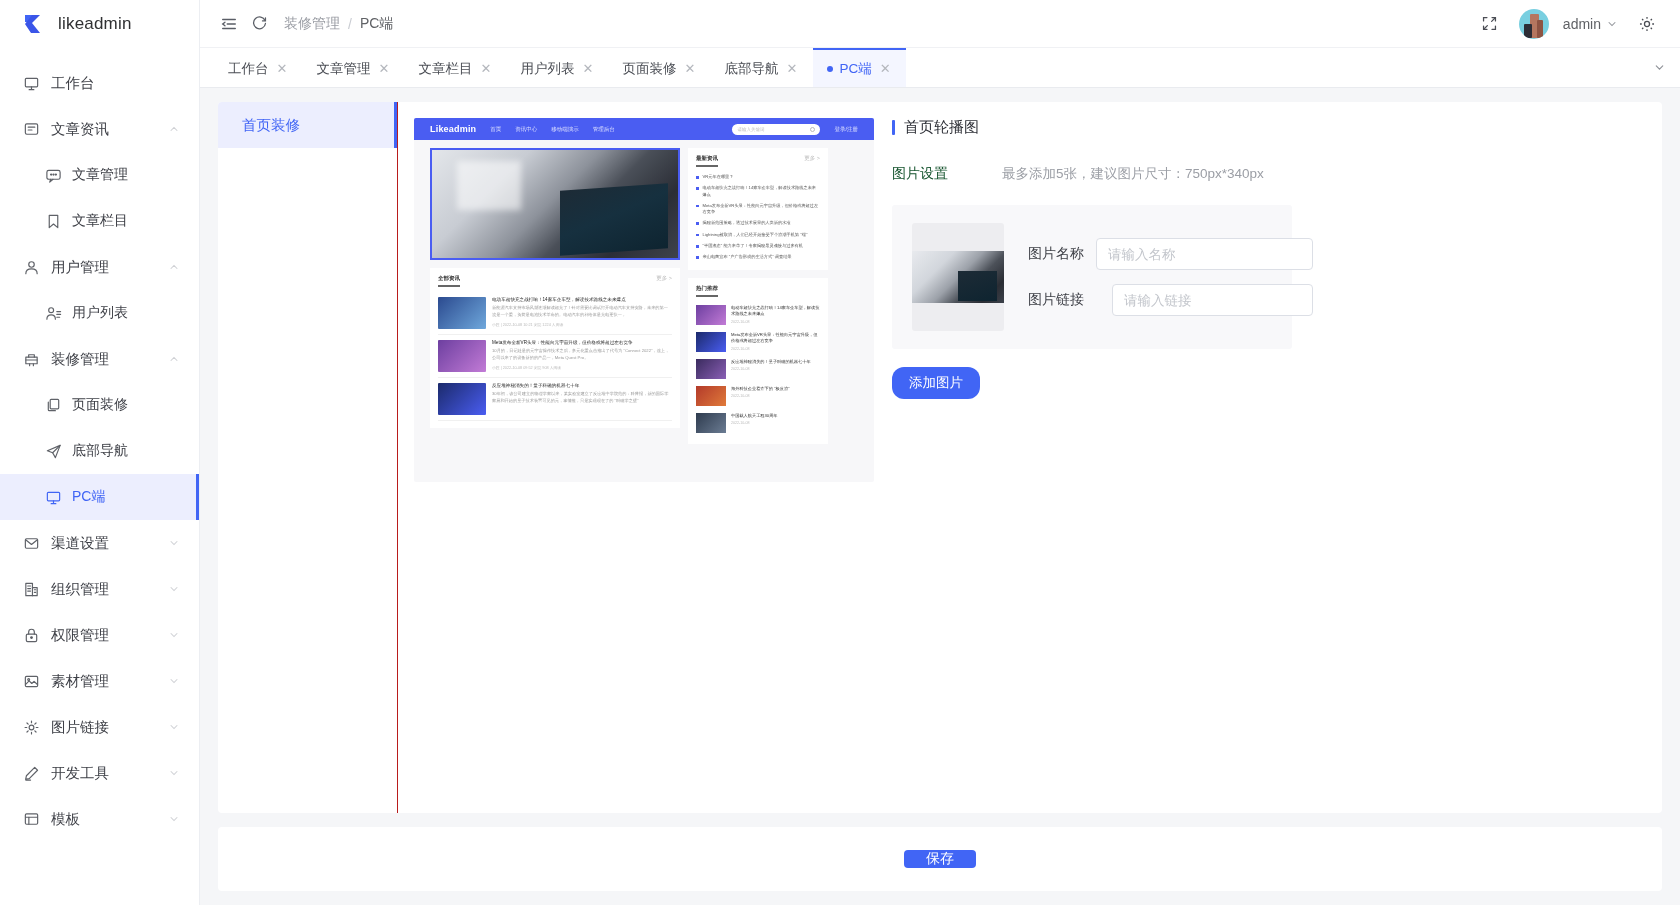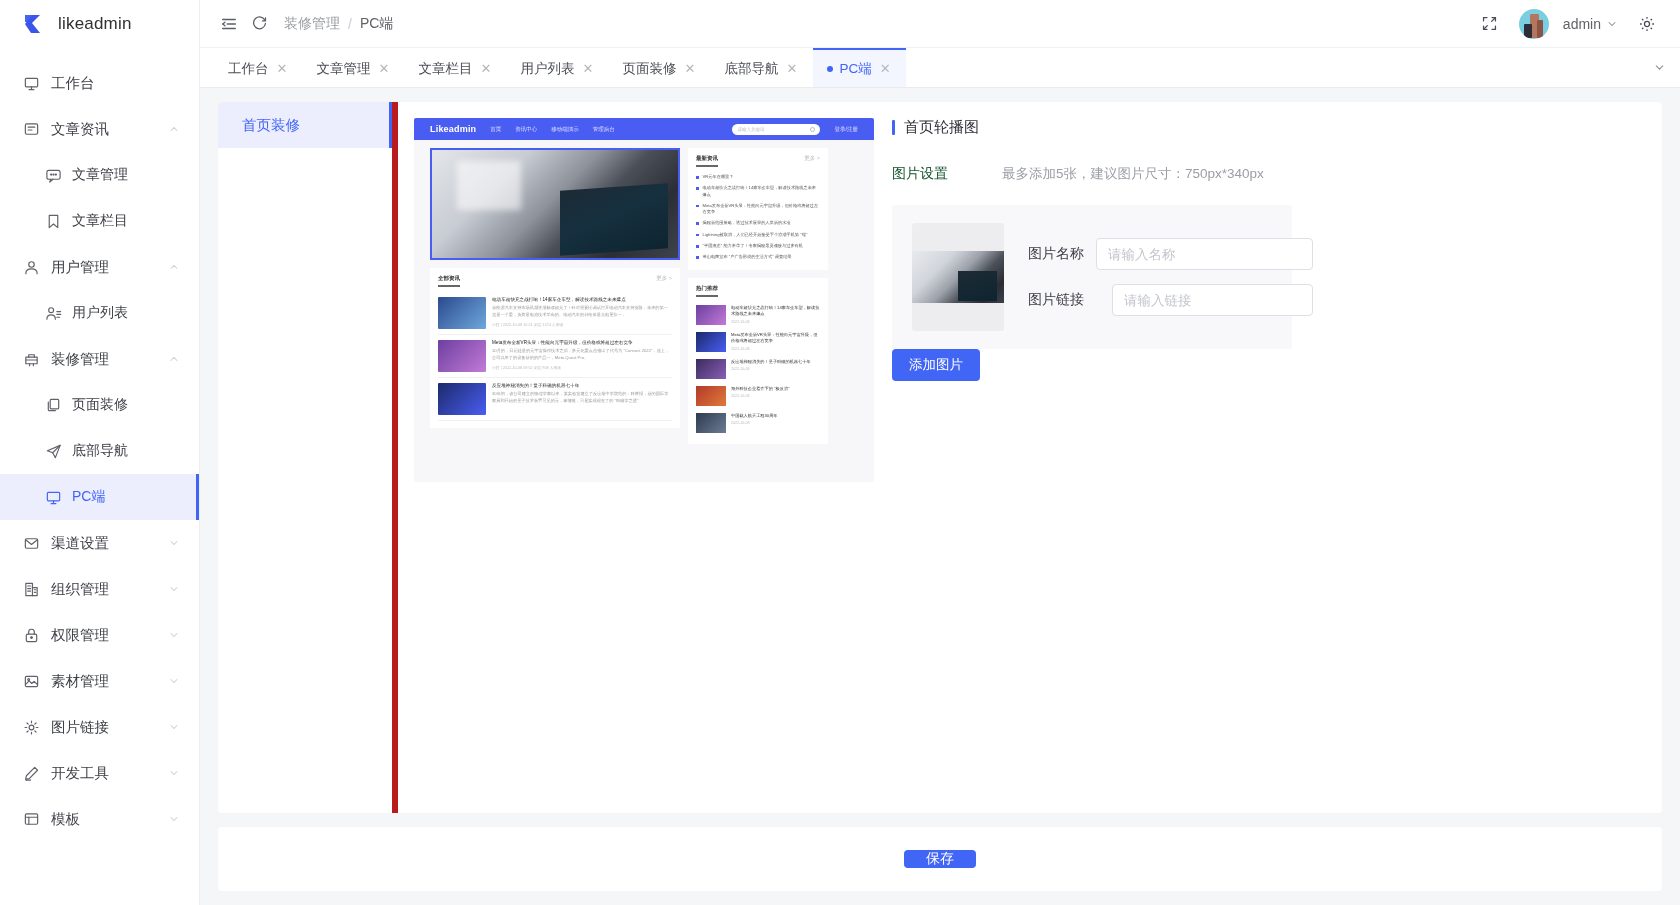--- a/index.html
+++ b/index.html
@@ -134,21 +134,21 @@
   
   .main {
     flex: 1; padding: 14px 18px 0 18px; min-height: 0;
     display: flex; flex-direction: column;
   }
   .card {
     flex: 1; background: #fff; border-radius: 4px;
     display: flex; min-height: 0; overflow: hidden;
   }
   .page-list {
-    width: 180px; min-width: 180px; border-right: 6px solid #b91c1c;
+    width: 180px; min-width: 180px; border-right: 1px solid #b91c1c;
     padding-top: 0;
   }
   .page-item {
     height: 46px; display: flex; align-items: center;
     padding-left: 24px; font-size: 14.5px; color: #4b4e55;
     cursor: pointer; position: relative;
   }
   .page-item.active { background: #eceefe; color: #4165f5; }
   .page-item.active::after {
     content: ""; position: absolute; right: 0; top: 0;
@@ -247,23 +247,23 @@
   .in-row:last-child { margin-bottom: 0; gap: 28px; }
   .in-label { font-size: 14px; color: #3d3f46; white-space: nowrap; }
   .in-field {
     flex: 1; height: 32px; border: 1px solid #dcdfe6;
     border-radius: 4px; background: #fff; padding: 0 11px;
     font-size: 13.5px; color: #555; outline: none;
     font-family: inherit;
   }
   .in-field::placeholder { color: #c3c6cc; }
   .btn-primary {
-    height: 32px; padding: 0 17px;
+    margin-top: 18px; height: 32px; padding: 0 17px;
     background: #4165f5; color: #fff; border: none;
-    border-radius: 4px; font-size: 13.5px; cursor: pointer;
+    border-radius: 12px; font-size: 13.5px; cursor: pointer;
     font-family: inherit;
   }
 
   
   .footer {
     height: 64px; min-height: 64px; background: #fff;
     margin: 14px 18px 14px 18px; border-radius: 4px;
     display: flex; align-items: center; justify-content: center;
   }
   .btn-save {

